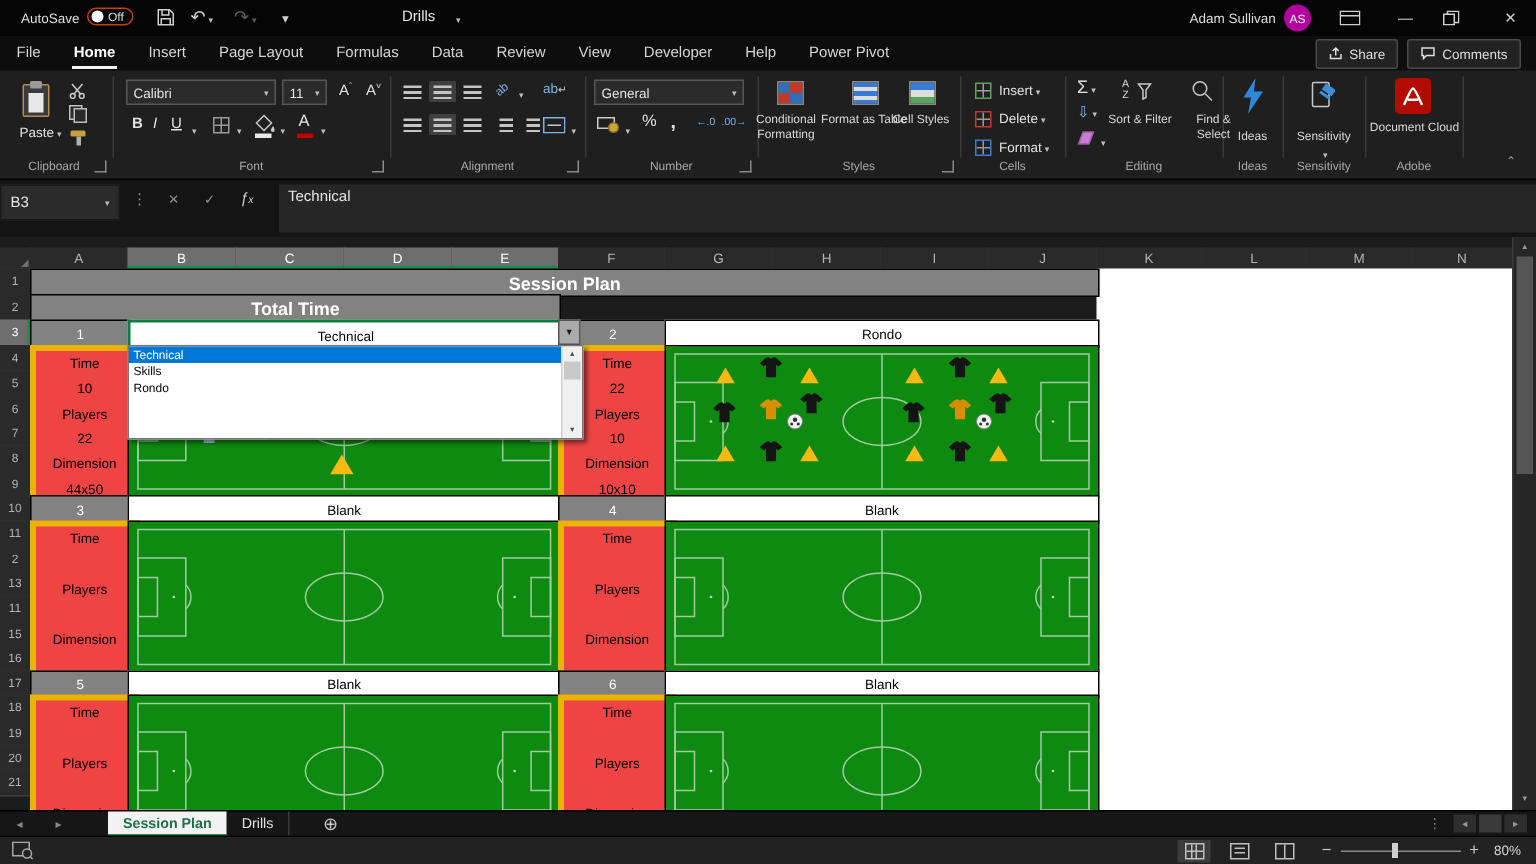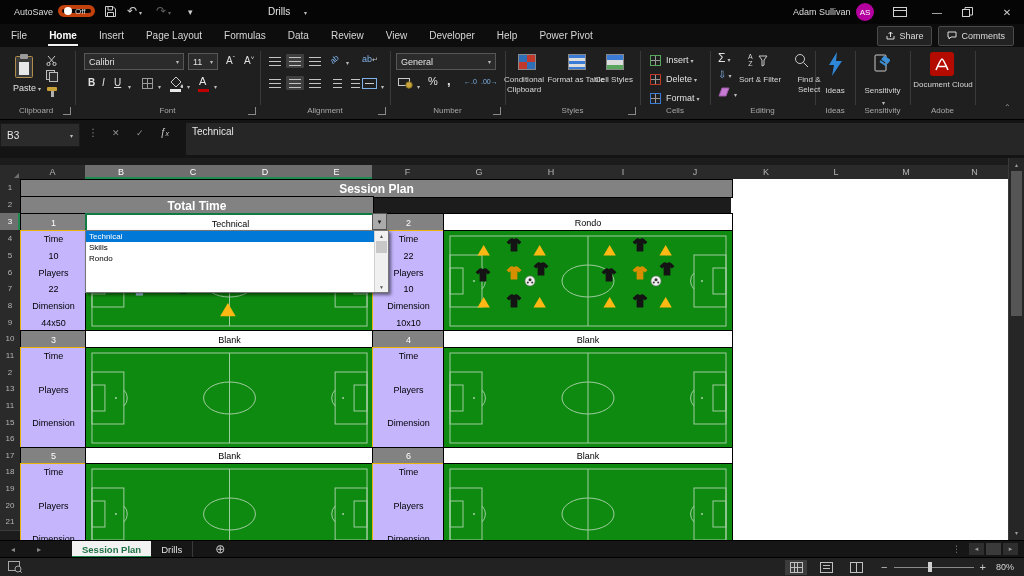--- a/index.html
+++ b/index.html
@@ -4,21 +4,21 @@
 <style>
   html,body{margin:0;padding:0;background:#000;}
   .app{position:relative;width:1024px;height:576px;overflow:hidden;background:#161616;
        font-family:"Liberation Sans",sans-serif;-webkit-font-smoothing:antialiased;color:#ddd;}
   .ab{position:absolute;box-sizing:border-box;}
   .flex{display:flex;align-items:center;}
   .ctr{display:flex;align-items:center;justify-content:center;}
   .ch{color:#bdbdbd;font-size:6px;margin-left:2px;}
   
   .titlebar{left:0;top:0;width:1024px;height:24px;background:#050505;}
-  .pill{border:4px solid #c2410c;border-radius:7px;height:12px;padding:0 5px 0 2px;display:flex;align-items:center;gap:3px;font-size:8px;color:#ddd;}
+  .pill{border:1px solid #c2410c;border-radius:7px;height:12px;padding:0 5px 0 2px;display:flex;align-items:center;gap:3px;font-size:8px;color:#ddd;}
   .knob{width:8px;height:8px;border-radius:50%;background:#fff;}
   .qat{font-size:12px;color:#cfcfcf;}
   .searchbox{background:#2d2d2d;border:1px solid #3d3d3d;border-radius:2px;color:#c9c9c9;font-size:9px;display:flex;align-items:center;gap:6px;padding:0 8px;}
   .avatar{width:18px;height:18px;border-radius:50%;background:#b4009e;color:#fff;font-size:8px;display:flex;align-items:center;justify-content:center;font-weight:normal;}
   .wbtn{width:30px;height:24px;display:flex;align-items:center;justify-content:center;color:#cfcfcf;font-size:10px;}
   
   .tabrow{left:0;top:24px;width:1024px;height:23px;background:#0d0d0d;display:flex;align-items:center;}
   .rtab{padding:0 11px;font-size:10px;color:#d6d6d6;height:23px;display:flex;align-items:center;position:relative;}
   .rtab.active{font-weight:bold;color:#fff;}
   .rtab.active::after{content:"";position:absolute;left:10px;right:10px;bottom:1px;height:2px;background:#f3f3f3;}
@@ -43,21 +43,21 @@
   .finput{background:#262626;color:#e6e6e6;font-size:10px;line-height:15px;padding:1px 6px;}
   
   .grid{left:0;top:158px;width:1024px;height:382px;background:#1c1c1c;overflow:hidden;}
   .colh{position:absolute;top:7px;height:14px;background:#2a2a2a;border-right:1px solid #3c3c3c;border-bottom:1px solid #3c3c3c;color:#b4b4b4;font-size:9px;display:flex;align-items:center;justify-content:center;}
   .colh.sel{background:#6e6e6e;color:#fff;box-shadow:inset 0 -2px #1e8a50;}
   .rowh{position:absolute;left:0;width:20px;background:#2a2a2a;border-right:1px solid #3c3c3c;border-bottom:1px solid #3c3c3c;color:#b4b4b4;font-size:8px;display:flex;align-items:center;justify-content:center;}
   .rowh.sel{background:#6e6e6e;color:#fff;box-shadow:inset -2px 0 #1e8a50;}
   .cell{position:absolute;display:flex;align-items:center;justify-content:center;border:1px solid #000;background:#fff;color:#000;font-size:9px;}
   .gcell{background:#828282;color:#fff;}
   .hdr{font-weight:bold;font-size:12px;}
-  .lblcol{position:absolute;background:#c4b5fd;border:1px solid #eab308;display:grid;grid-template-rows:repeat(6,1fr);color:#000;font-size:9px;}
+  .lblcol{position:absolute;background:#ef4444;border:4px solid #eab308;display:grid;grid-template-rows:repeat(6,1fr);color:#000;font-size:9px;}
   .lrow{display:flex;align-items:center;justify-content:center;}
   .fieldbox{position:absolute;border:1px solid #000;overflow:hidden;}
   
   .dd{position:absolute;background:#fff;border:1px solid #767676;box-shadow:2px 2px 3px rgba(0,0,0,.5);}
   .dditem{height:11px;display:flex;align-items:center;padding-left:3px;font-size:8px;color:#000;}
   .dditem.sel{background:#0078d7;color:#fff;}
   .ddsb{position:absolute;right:0;top:0;bottom:0;width:13px;background:#f0f0f0;border-left:1px solid #d0d0d0;}
   
   .tabbar{left:0;top:540px;width:1024px;height:17px;background:#161616;border-top:1px solid #000;display:flex;align-items:center;}
   .stab{height:17px;display:flex;align-items:center;padding:0 10px;font-size:9.5px;}
@@ -271,21 +271,21 @@
       </svg>
       <span class="ab ch" style="left:415px;top:36px">▾</span>
     <span class="ab" style="left:428px;top:28px;font-size:11px;color:#e0e0e0">%</span>
     <span class="ab" style="left:447px;top:26px;font-size:13px;color:#e0e0e0;font-weight:bold">,</span>
     <span class="ab" style="left:464px;top:31px;font-size:7px;color:#7fb2e8">←.0</span>
     <span class="ab" style="left:481px;top:31px;font-size:7px;color:#7fb2e8">.00→</span>
     <span class="glabel" style="left:390px;width:115px">Number</span>
     <span class="launch" style="left:493px"></span>
 
     <span class="ab" style="left:518px;top:7px;width:18px;height:16px;border:1px solid #888;background:conic-gradient(#c0392b 0 90deg,#2e6fb7 0 180deg,#c0392b 0 270deg,#2e6fb7 0)"></span>
-    <div class="ab two" style="left:492px;top:28px;width:64px">Conditional Clipboard</div>
+    <div class="ab two" style="left:492px;top:28px;width:64px">Conditional Formatting</div>
     <span class="ab" style="left:568px;top:7px;width:18px;height:16px;border:1px solid #888;background:repeating-linear-gradient(to bottom,#3a7bd5 0 3px,#ddd 3px 6px)"></span>
     <div class="ab two" style="left:545px;top:28px;width:62px">Format as Table</div>
     <span class="ab" style="left:606px;top:7px;width:18px;height:16px;border:1px solid #888;background:linear-gradient(#3a7bd5 0 5px,#ddd 5px 10px,#58a55c 10px)"></span>
     <div class="ab two" style="left:588px;top:28px;width:52px">Cell Styles</div>
     <span class="glabel" style="left:505px;width:135px">Styles</span>
     <span class="launch" style="left:628px"></span>
 
     <span class="ab minigrid" style="left:650px;top:8px;border-color:#58a55c"></span>
     <span class="ab" style="left:666px;top:8px;font-size:9px;color:#e0e0e0"><span>Insert</span><span class="ch">▾</span></span>
     <span class="ab minigrid" style="left:650px;top:27px;border-color:#c0392b"></span>

